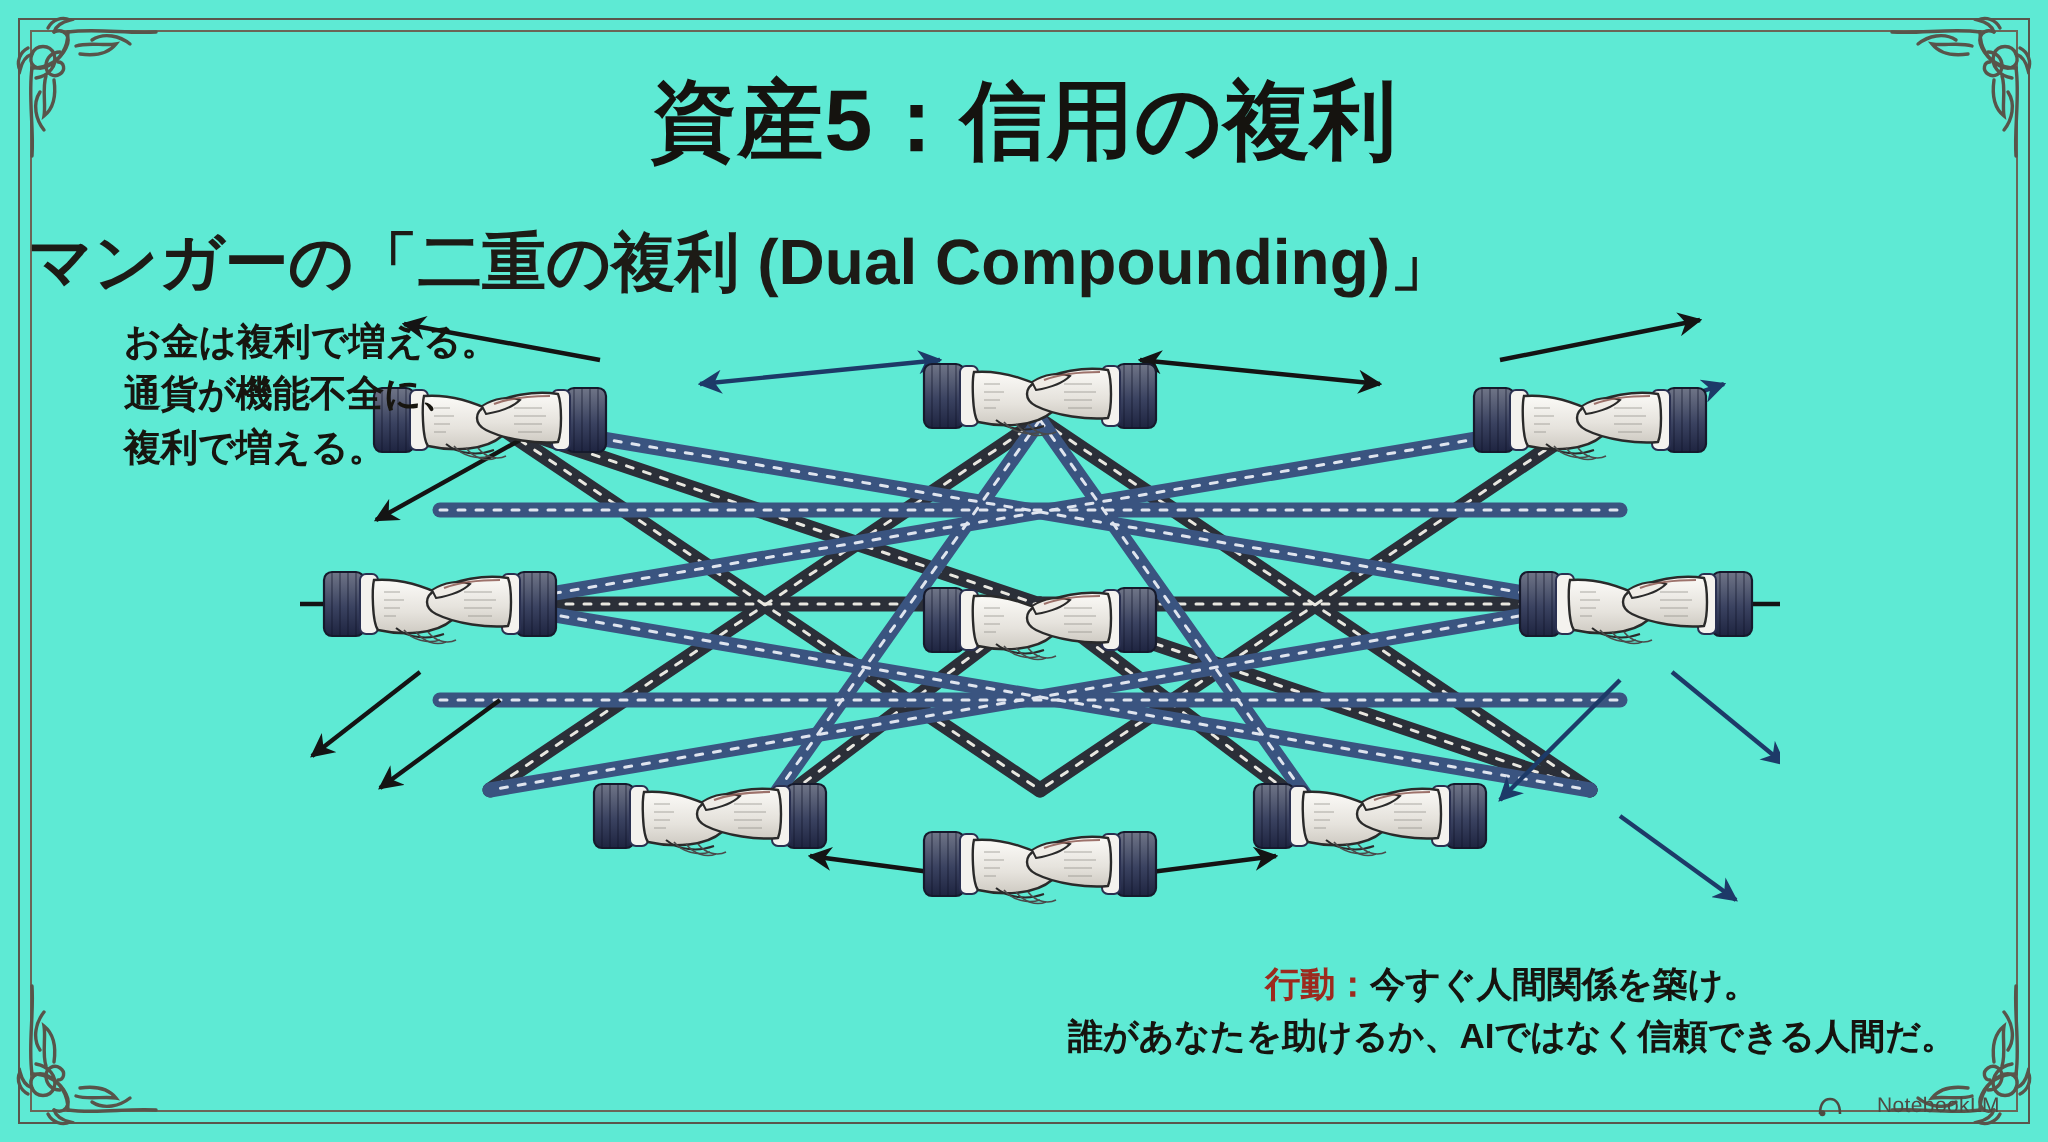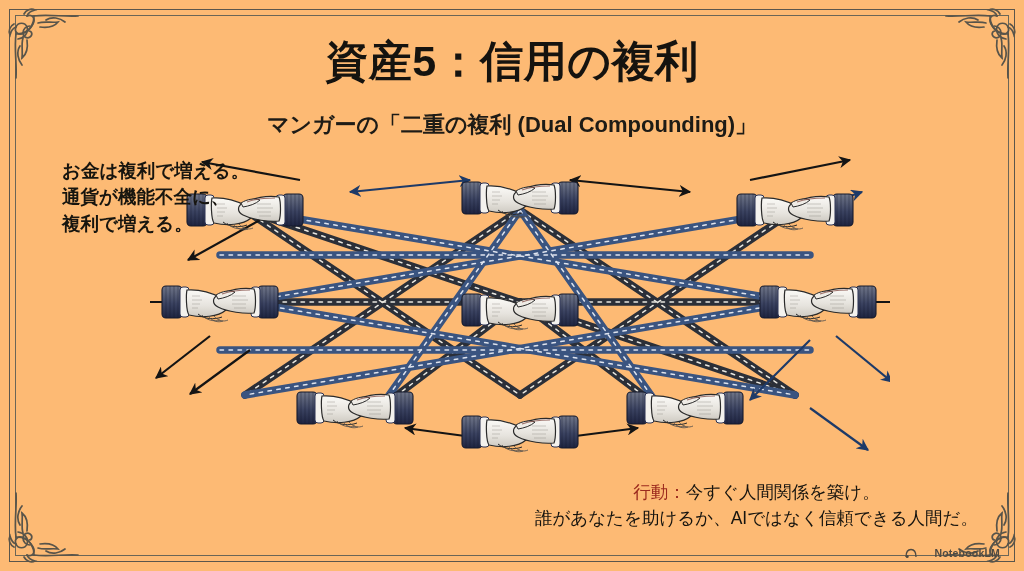--- a/index.html
+++ b/index.html
@@ -4,21 +4,21 @@
 <style>
   html,body{margin:0;padding:0;}
   body{
     width:1024px;height:571px;overflow:hidden;
     background:#f5f3ec;
     font-family:"Liberation Sans","DejaVu Sans",sans-serif;
     position:relative;
   }
   #slide{
     position:absolute;inset:0;
-    background:#fdba74;
+    background:#5eead4;
   }
   
   .frame-outer{
     position:absolute;left:9px;top:9px;right:9px;bottom:9px;
     border:1.6px solid #5a564c;
     pointer-events:none;
   }
   .frame-inner{
     position:absolute;left:15px;top:15px;right:15px;bottom:15px;
     border:1px solid #6b6657;
@@ -32,23 +32,23 @@
   .c-br{right:4px;bottom:4px;transform:scale(-1,-1);}
 
   
   .title{
     position:absolute;left:0;right:0;top:38px;
     text-align:center;
     font-size:43px;font-weight:bold;color:#15130f;
     letter-spacing:0.5px;line-height:1.1;
   }
   .subtitle{
-    position:absolute;left:0;right:0;top:110px;
-    text-align:center;
-    font-size:22px;font-weight:bold;color:#1d1b16;
+    position:absolute;left:14px;right:0;top:110px;
+    text-align:left;
+    font-size:32px;font-weight:bold;color:#1d1b16;
     letter-spacing:0px;
   }
 
   
   .note-tl{
     position:absolute;left:62px;top:158px;
     font-size:18.5px;font-weight:bold;color:#17150f;
     line-height:1.42;white-space:pre-line;
   }
 
@@ -70,37 +70,37 @@
   }
   .insight-body2{
     font-size:17px;font-weight:bold;color:#16140f;
     line-height:1.44;white-space:pre-line;margin-top:17px;
   }
 
   
   .action{
     position:absolute;right:46px;bottom:40px;
     text-align:center;
-    font-size:17.5px;font-weight:normal;color:#16140f;
+    font-size:17.5px;font-weight:bold;color:#16140f;
     line-height:1.5;
   }
   .action .kw{color:#9c2a1e;}
   .action .l2{white-space:pre-line;}
 
   
   .network{
     position:absolute;left:150px;top:150px;width:740px;height:320px;
   }
   .network svg{display:block;width:100%;height:100%;}
 
   
   .watermark{
     position:absolute;right:24px;bottom:12px;
     display:flex;align-items:center;gap:16px;
-    font-size:10.5px;color:#4e4a42;font-weight:bold;
+    font-size:10.5px;color:#4e4a42;font-weight:normal;
     letter-spacing:0.2px;
   }
   .watermark svg{display:block;}
 </style>
 </head>
 <body>
 
 <div id="slide">
 
   <div class="frame-outer"></div>

